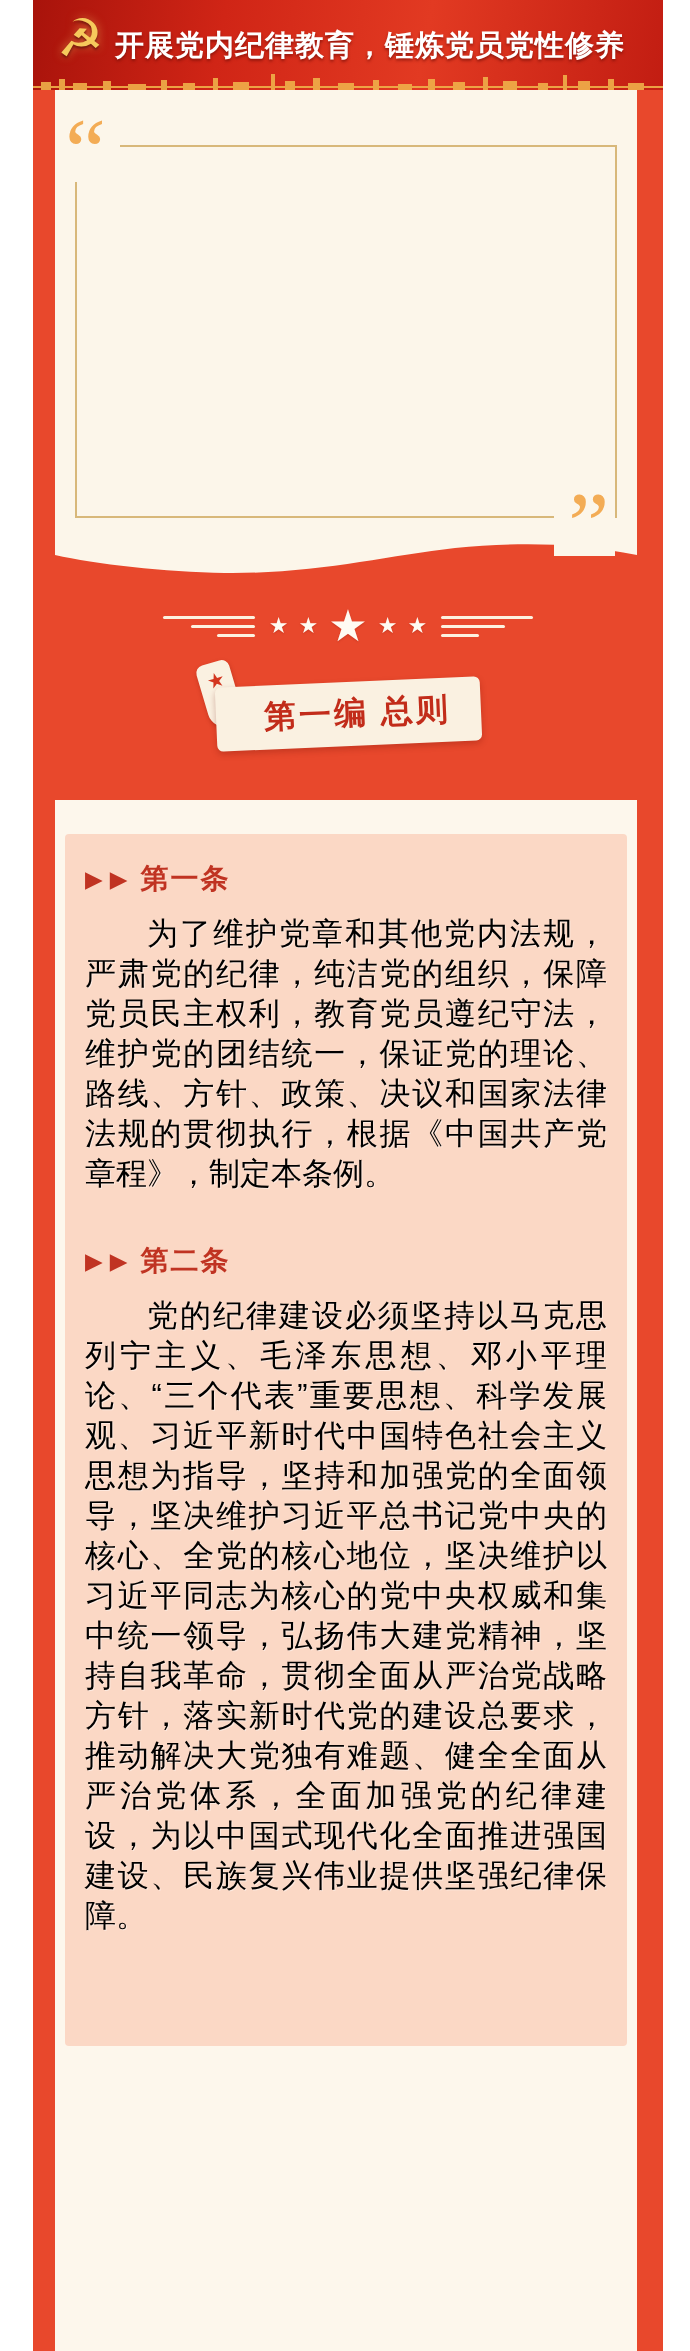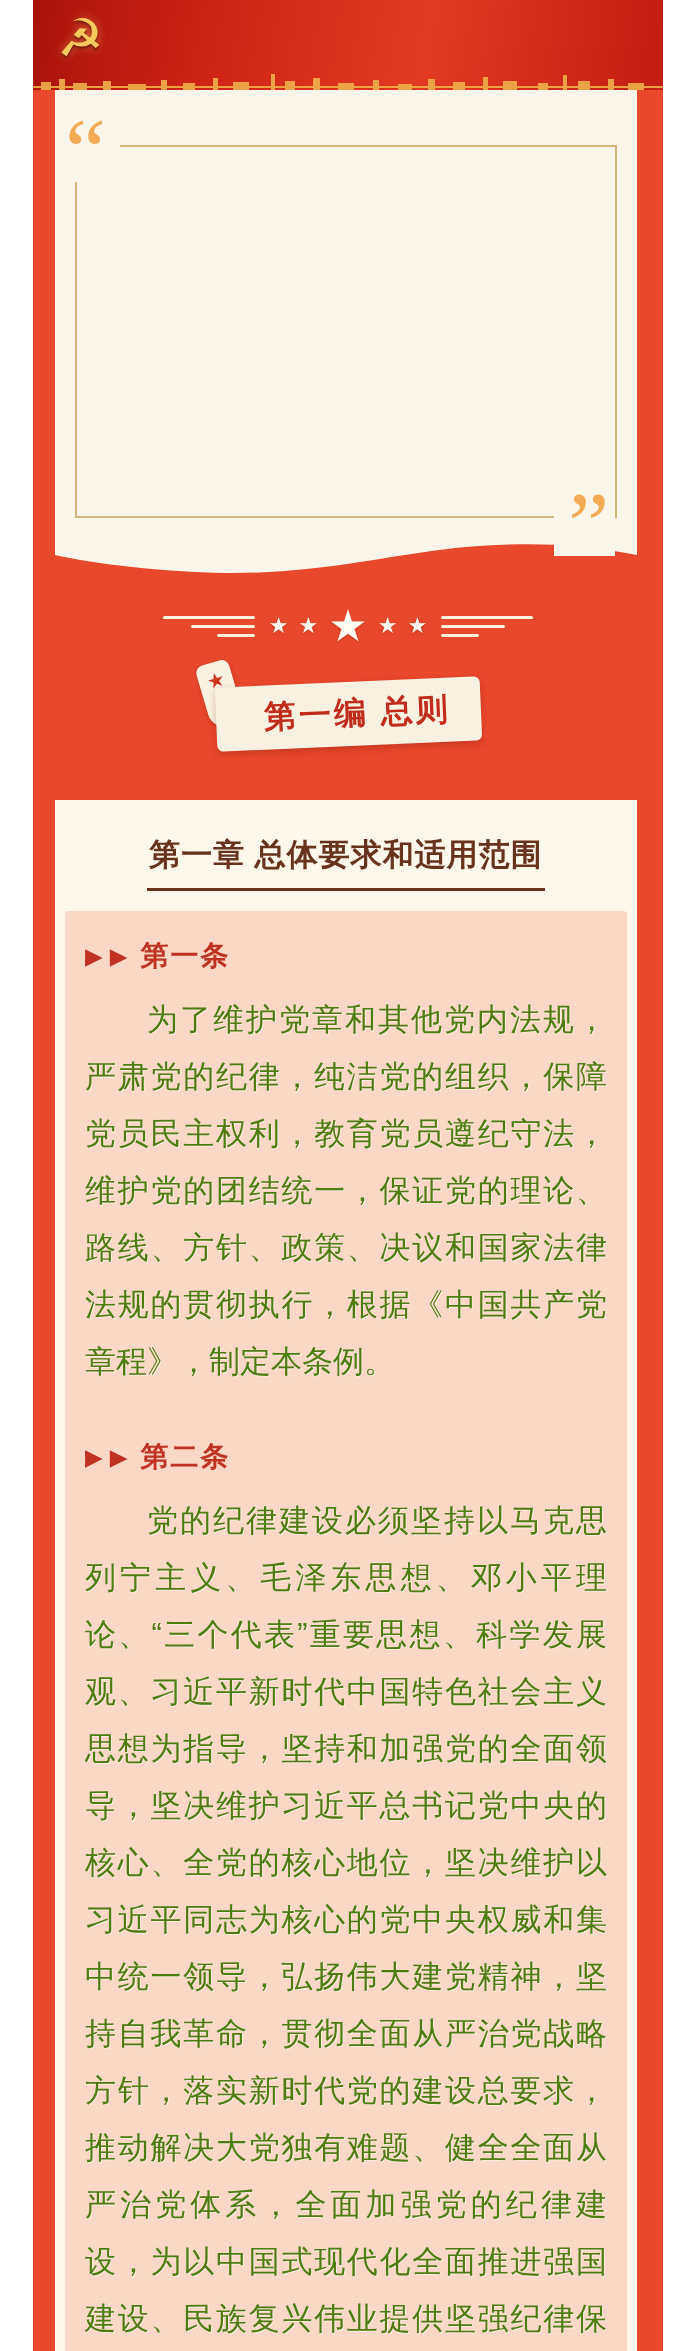--- a/index.html
+++ b/index.html
@@ -100,33 +100,34 @@
     margin:0 10px;background:#FBD8C5;border-radius:4px;
     padding:26px 20px 110px 20px;box-sizing:border-box;
   }
   .article-block{margin:0;}
   .article-block + .article-block{margin-top:48px;}
   .article-head{display:flex;align-items:center;gap:9px;}
   .arrow-icon{font-size:23px;color:#C03322;line-height:1;}
   .arrow-icon.a2{margin-left:-2px;}
   .article-label{font-size:28px;font-weight:700;color:#C03322;letter-spacing:2px;margin-left:4px;}
   .article-body{
-    margin-top:16px;font-size:31px;line-height:57px;color:#4d7c0f;
+    margin-top:16px;font-size:31px;line-height:40px;color:#000000;
     text-align:justify;text-justify:inter-ideograph;text-indent:2em;
     text-shadow:1px 1px 0 rgba(255,255,255,.45);
   }
 </style>
 </head>
 <body>
 
 <div class="page">
   <div class="content-column">
 
     <div class="banner">
       <span class="emblem">☭</span>
+      <div class="slogan">开展党内纪律教育，锤炼党员党性修养</div>
       <svg class="skyline" viewBox="0 0 630 18" preserveAspectRatio="none">
         <g fill="#F0B04A" opacity="0.9">
           <rect x="0" y="14" width="630" height="2"></rect>
           <rect x="8" y="10" width="10" height="8"></rect>
           <rect x="26" y="7" width="6" height="11"></rect>
           <rect x="40" y="11" width="14" height="7"></rect>
           <rect x="70" y="9" width="8" height="9"></rect>
           <rect x="95" y="12" width="18" height="6"></rect>
           <rect x="128" y="8" width="6" height="10"></rect>
           <rect x="150" y="11" width="12" height="7"></rect>
@@ -185,23 +186,20 @@
     <div class="ribbon">
       <div class="ribbon-tag">
         <span class="tag-star">★</span>
       </div>
       <div class="ribbon-body">
         <span class="ribbon-label">第一编 总则</span>
       </div>
     </div>
 
     <div class="main-card">
-      <div class="chapter-title-wrap">
-        <span class="chapter-title">第一章 总体要求和适用范围</span>
-      </div>
       <div class="articles-panel">
 
         <div class="article-block">
           <div class="article-head">
             <span class="arrow-icon">▶</span>
             <span class="arrow-icon a2">▶</span>
             <span class="article-label">第一条</span>
           </div>
           <div class="article-body">为了维护党章和其他党内法规，严肃党的纪律，纯洁党的组织，保障党员民主权利，教育党员遵纪守法，维护党的团结统一，保证党的理论、路线、方针、政策、决议和国家法律法规的贯彻执行，根据《中国共产党章程》，制定本条例。</div>
         </div>

